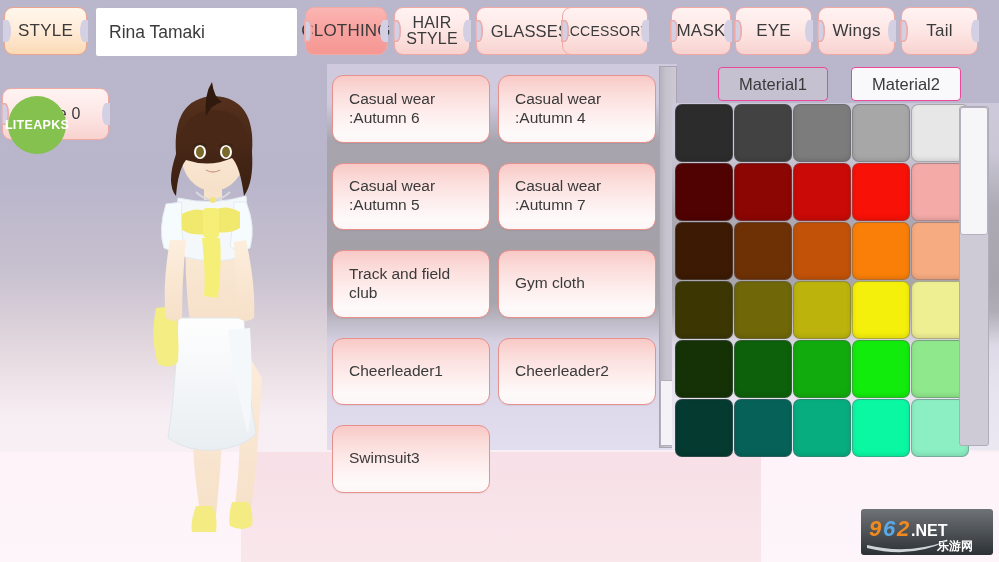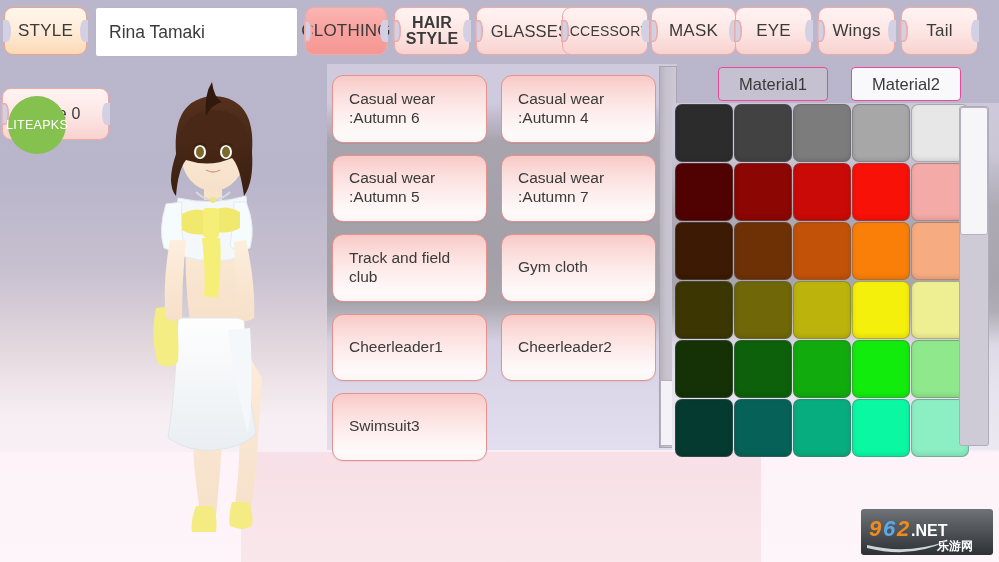--- a/index.html
+++ b/index.html
@@ -89,57 +89,57 @@
   .topbar { position: absolute; left:0; top:0; width:999px; height:62px; }
   #back-btn   { position:absolute; left:4px;   top:7px;  width:83px;  height:48px; }
   #name-field {
     position:absolute; left:95px; top:7px; width:203px; height:50px;
     background:#ffffff; border:1.4px solid #b9b5c9; border-radius:3px;
     color:#3b3b3b; font-size:17.5px; padding:0 13px;
     display:flex; align-items:center;
   }
   .tab { position:absolute; top:7px; height:48px; }
   #tab-clothing  { left:305px; width:82px; }
-  #tab-hairstyle { left:394px; width:76px; font-size:16px;font-weight:bold; }
+  #tab-hairstyle { left:394px; width:76px; font-size:16px; }
   #tab-glasses   { left:476px; width:108px; font-size:16.5px; }
   #tab-accessory { left:562px; width:86px; font-size:14px; }
-  #tab-mask      { left:651px; width:85px; }
+  #tab-mask      { left:671px; width:60px; }
   #tab-eye       { left:735px; width:77px; }
   #tab-wings     { left:818px; width:77px; }
   #tab-tail      { left:901px; width:77px; }
 
   
   #face-btn { position:absolute; left:2px; top:88px; width:107px; height:52px; font-size:16px; }
   #character-change-btn {
     position:absolute; left:2px; top:418px; width:105px; height:58px;
     font-size:16px; line-height:1.18; flex-direction:column;
   }
   .liteapks {
     position:absolute; left:8px; top:96px; width:58px; height:58px;
     border-radius:50%;
     background:#85c14f;
     display:flex; align-items:center; justify-content:center;
-    color:#ffffff; font-size:12.5px; font-weight:normal; letter-spacing:.3px;
+    color:#ffffff; font-size:12.5px; font-weight:bold; letter-spacing:.3px;
     pointer-events:none;
   }
 
   
   #clothing-panel {
     position:absolute; left:327px; top:64px; width:350px; height:386px;
     background:linear-gradient(180deg,
       #cfcade 0%, #cfcade 10%,
       #a8a4ae 20%, #a3a0a8 50%, #a8a5ad 62%,
       #d6d1e2 72%, #e2def0 100%);
     border-radius:1px;
   }
   #clothing-grid {
     position:absolute; left:5px; top:5px; width:324px; height:376px;
     display:grid; grid-template-columns:1fr 1fr;
     grid-auto-rows:79.5px;
-    column-gap:14px; row-gap:0px;
+    column-gap:14px; row-gap:0px;gap:8px;
   }
   .cloth-item {
     margin:6px 0;
     border:1.8px solid #e8908c;
     border-radius:11px;
     background:linear-gradient(180deg,#f8c9c6 0%,#fbdedc 28%,#fdeeed 58%,#fefafa 86%,#fdf6f6 100%);
     color:#3a3a3a; font-size:15.5px; line-height:1.22;
     display:flex; align-items:center;
     padding:0 16px;
     cursor:pointer; user-select:none;

